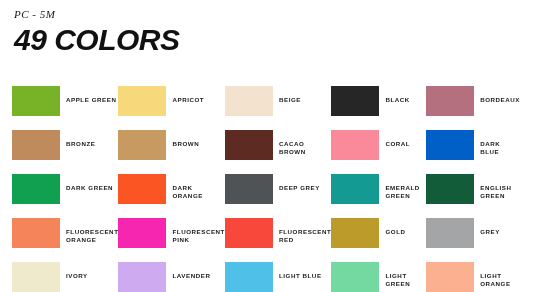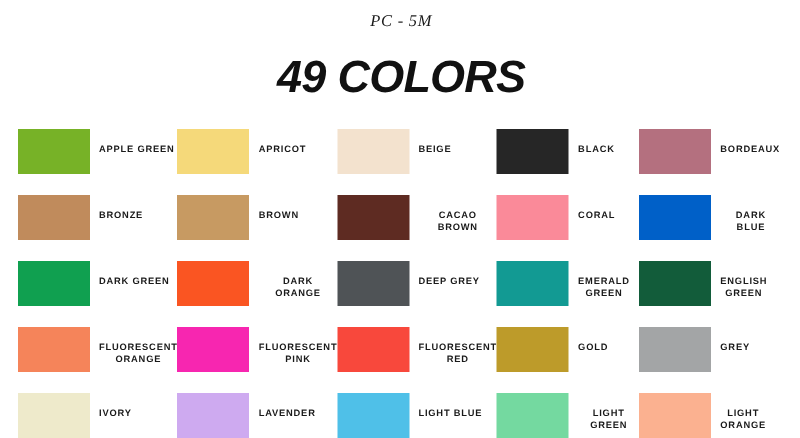--- a/index.html
+++ b/index.html
@@ -8,41 +8,40 @@
     width: 533px; height: 292px;
     background: #ffffff;
     font-family: "Liberation Sans", sans-serif;
     overflow: hidden;
   }
   #page {
     position: relative;
     width: 533px; height: 292px;
     background: #ffffff;
     padding: 0;
-    text-align: center;
   }
   .header {
     padding: 8px 12px 0 12px;
   }
   .kicker {
     font-family: "Liberation Serif", serif;
     font-style: italic;
     font-size: 11px;
     letter-spacing: 0.5px;
     color: #1a1a1a;
     margin: 0 0 4px 2px;
   }
   .title {
     font-family: "Liberation Sans", sans-serif;
     font-weight: bold;
     font-style: italic;
     font-size: 30px;
     letter-spacing: -0.5px;
     color: #111111;
-    margin: 16px 0 0 2px;
+    margin: 4px 0 0 2px;
     line-height: 1.05;
   }
   .grid {
     position: absolute;
     top: 84px;
     left: 12px;
     width: 509px;
     display: grid;
     grid-template-columns: repeat(5, 1fr);
     grid-auto-rows: 44px;

